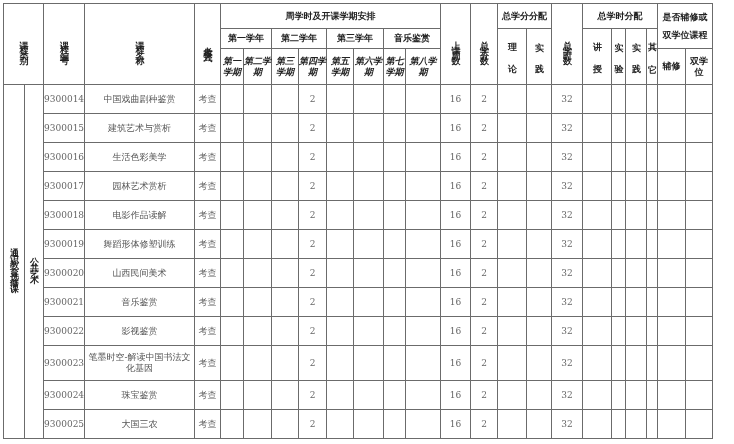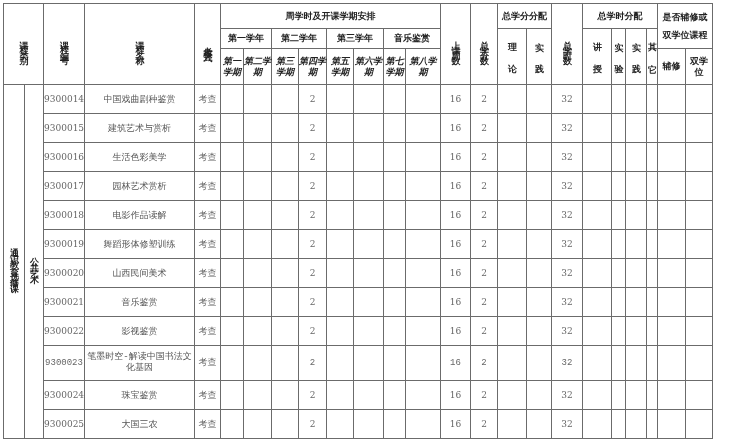--- a/index.html
+++ b/index.html
@@ -17,21 +17,21 @@
   }
   th { font-family:"DejaVu Sans", sans-serif; font-weight:bold; color:#222; font-size:9px; }
   th.vert { writing-mode:vertical-rl; text-orientation:upright; letter-spacing:5px; padding:4px 0; }
   th.vert-tight { writing-mode:vertical-rl; text-orientation:upright; letter-spacing:2px; }
   th.sem { font-size:8.5px; line-height:19px;font-style:italic; }
   td.code { font-size:8.5px; color:#666; text-align:left; padding-left:2px; }
   td.name { font-size:9px; color:#555; text-align:left; padding-left:2px; line-height:14px;margin-top:22px; }
   td.num { font-size:9px; color:#666; }
   td.cat { font-family:"DejaVu Sans", sans-serif; font-weight:bold; color:#222; writing-mode:vertical-rl; text-orientation:upright; letter-spacing:6px; font-size:10px; }
   tr.datarow { height:29px; }
-  tr.tallrow { height:35px;font-family:Liberation Mono, monospace; }
+  tr.tallrow { height:35px; }
   td.dbl { border-left:3px double #6b6b6b; }
 </style>
 </head>
 <body>
 
 <table class="curriculum">
   <colgroup>
     <col style="width:21px">
       <col style="width:19px">
     <col style="width:41px">

